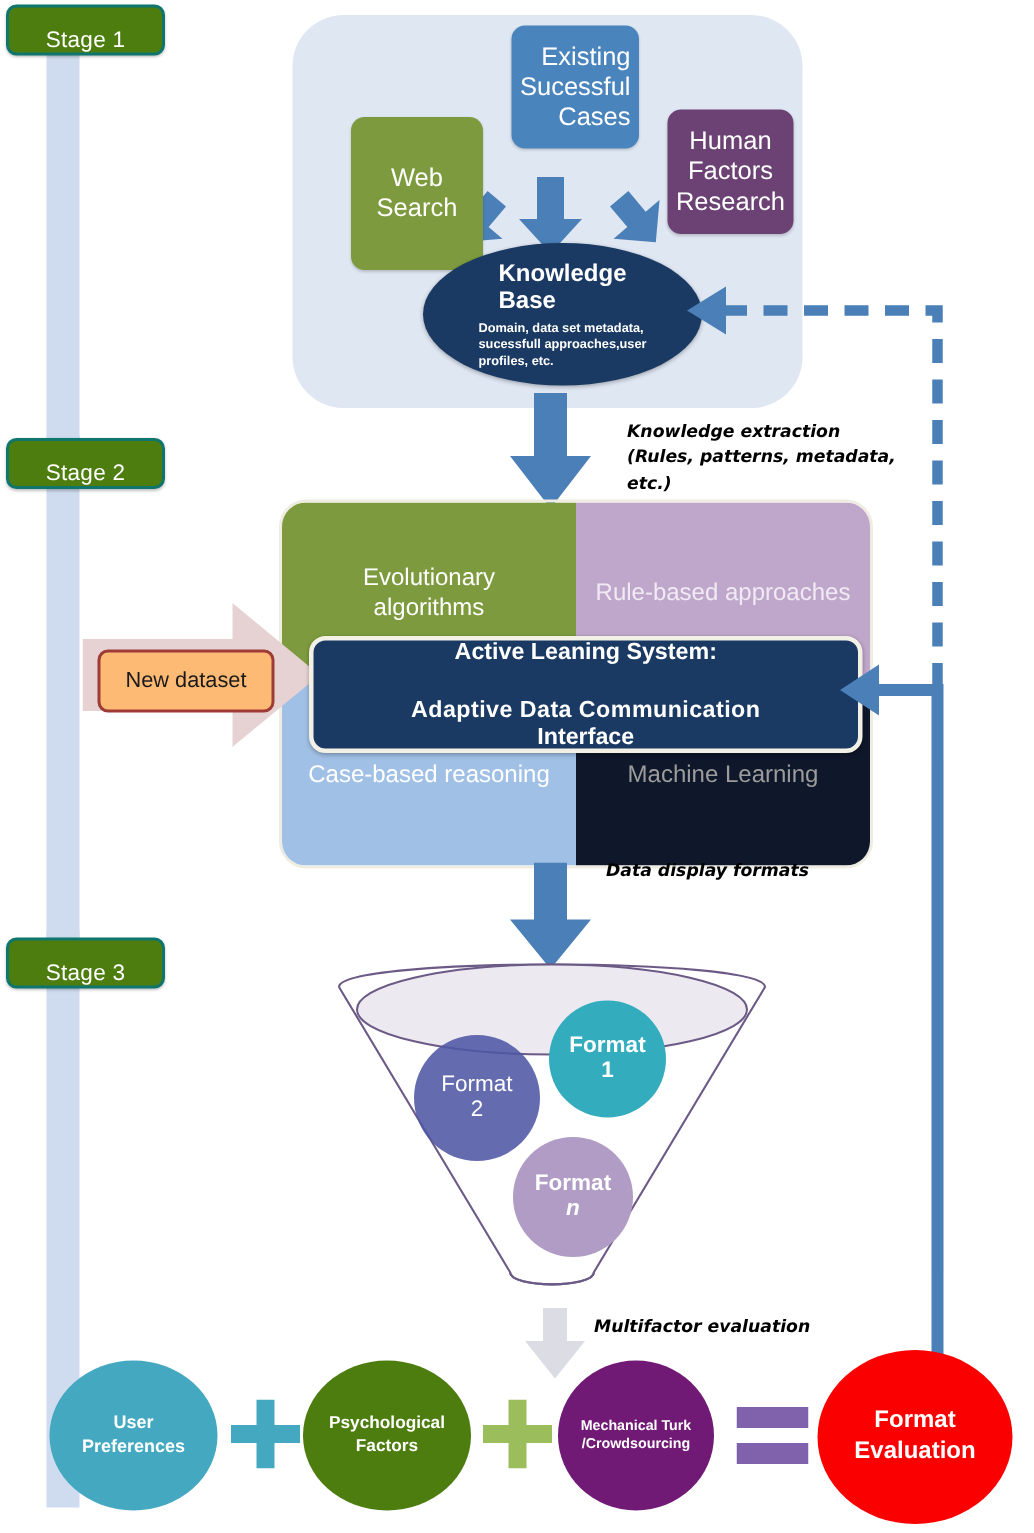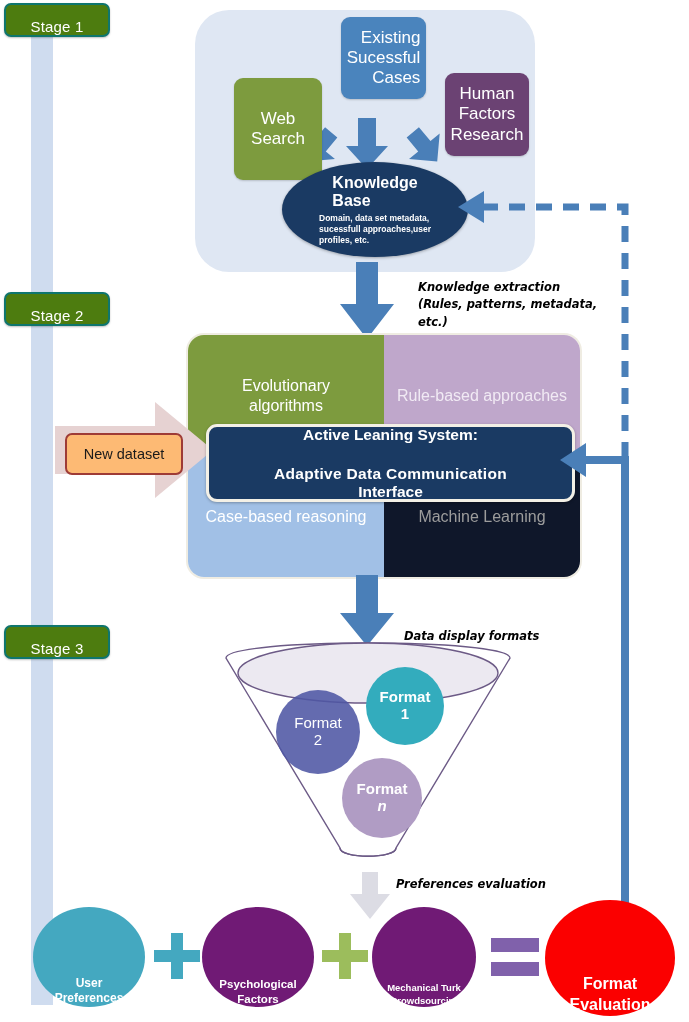--- a/index.html
+++ b/index.html
@@ -154,27 +154,27 @@
   .fmt1 { background: #33acbd; width: 78px; height: 78px; left: 148px; top: 27px; font-size: 15px; font-weight: bold; }
   .fmt2 { background: rgba(78,86,164,.88); width: 84px; height: 84px; left: 276px; top: 690px; font-size: 15px; }
   .fmt-n { background: #b09cc4; width: 80px; height: 80px; left: 342px; top: 758px; font-size: 15px; font-weight: bold; }
 
   
   .ecircle {
     position: absolute;
     border-radius: 50%;
     color: #ffffff;
     display: flex; flex-direction: column;
-    align-items: center; justify-content: flex-end;
+    align-items: center; justify-content: center;
     text-align: center;
     font-weight: bold;
     line-height: 1.3;
   }
   .ec-user  { background: #44a8c0; left: 33px;  top: 907px; width: 112px; height: 100px; font-size: 12px; }
-  .ec-psych { background: #701a75; left: 202px; top: 907px; width: 112px; height: 100px; font-size: 11.5px; }
+  .ec-psych { background: #4d7c0f; left: 202px; top: 907px; width: 112px; height: 100px; font-size: 11.5px; }
   .ec-mturk { background: #701a75; left: 372px; top: 907px; width: 104px; height: 100px; font-size: 9.5px; }
   .ec-eval  { background: #fb0000; left: 545px; top: 900px; width: 130px; height: 116px; font-size: 16px; }
 
   .plus-icon { position: absolute; }
   .eq-icon   { position: absolute; }
 
   svg { display: block; }
 </style>
 </head>
 <body>
@@ -281,21 +281,21 @@
   </div>
 
   <svg class="abs" style="left:560px;top:440px;" width="90" height="485">
     <path d="M 65 480 L 65 20 L 22 20" fill="none" stroke="#4a7fb8" stroke-width="8" stroke-linecap="butt"></path>
     <path d="M 26 3 L 26 37 L 0 20 Z" fill="#4a7fb8"></path>
   </svg>
 
   <svg class="abs" style="left:340px;top:575px;" width="56" height="72">
     <path d="M 16 0 L 38 0 L 38 38 L 54 38 L 27 71 L 0 38 L 16 38 Z" fill="#4a7fb8"></path>
   </svg>
-  <div class="anno" style="left:404px;top:628px;">Data display formats</div>
+  <div class="anno" style="left:404px;top:572px;">Data display formats</div>
 
   <svg class="abs" style="left:218px;top:640px;" width="300" height="235">
 
     <path d="M 8 18 C 8 -2 292 -2 292 18 L 178 208 C 178 219 122 219 122 208 Z" fill="#ffffff" stroke="#6c5a86" stroke-width="1.4"></path>
 
     <ellipse cx="150" cy="33" rx="130" ry="30" fill="#ece9f1" stroke="#6c5a86" stroke-width="1.4"></ellipse>
 
     <path d="M 122 208 C 122 219 178 219 178 208" fill="none" stroke="#6c5a86" stroke-width="1.4"></path>
   </svg>
 
@@ -312,21 +312,21 @@
   </div>
 
   <div class="fmt fmt-n">
     <div>Format</div>
     <div style="font-style:italic;">n</div>
   </div>
 
   <svg class="abs" style="left:350px;top:872px;" width="42" height="48">
     <path d="M 12 0 L 28 0 L 28 22 L 40 22 L 20 47 L 0 22 L 12 22 Z" fill="#dcdce4"></path>
   </svg>
-  <div class="anno" style="left:396px;top:876px;">Preferences evaluation</div>
+  <div class="anno" style="left:396px;top:876px;">Multifactor evaluation</div>
 
   <div class="ecircle ec-user">
     <div>User</div>
     <div>Preferences</div>
   </div>
 
   <svg class="plus-icon" style="left:154px;top:933px;" width="46" height="46">
     <path d="M 17 0 L 29 0 L 29 17 L 46 17 L 46 29 L 29 29 L 29 46 L 17 46 L 17 29 L 0 29 L 0 17 L 17 17 Z" fill="#44a8c0"></path>
   </svg>
 

